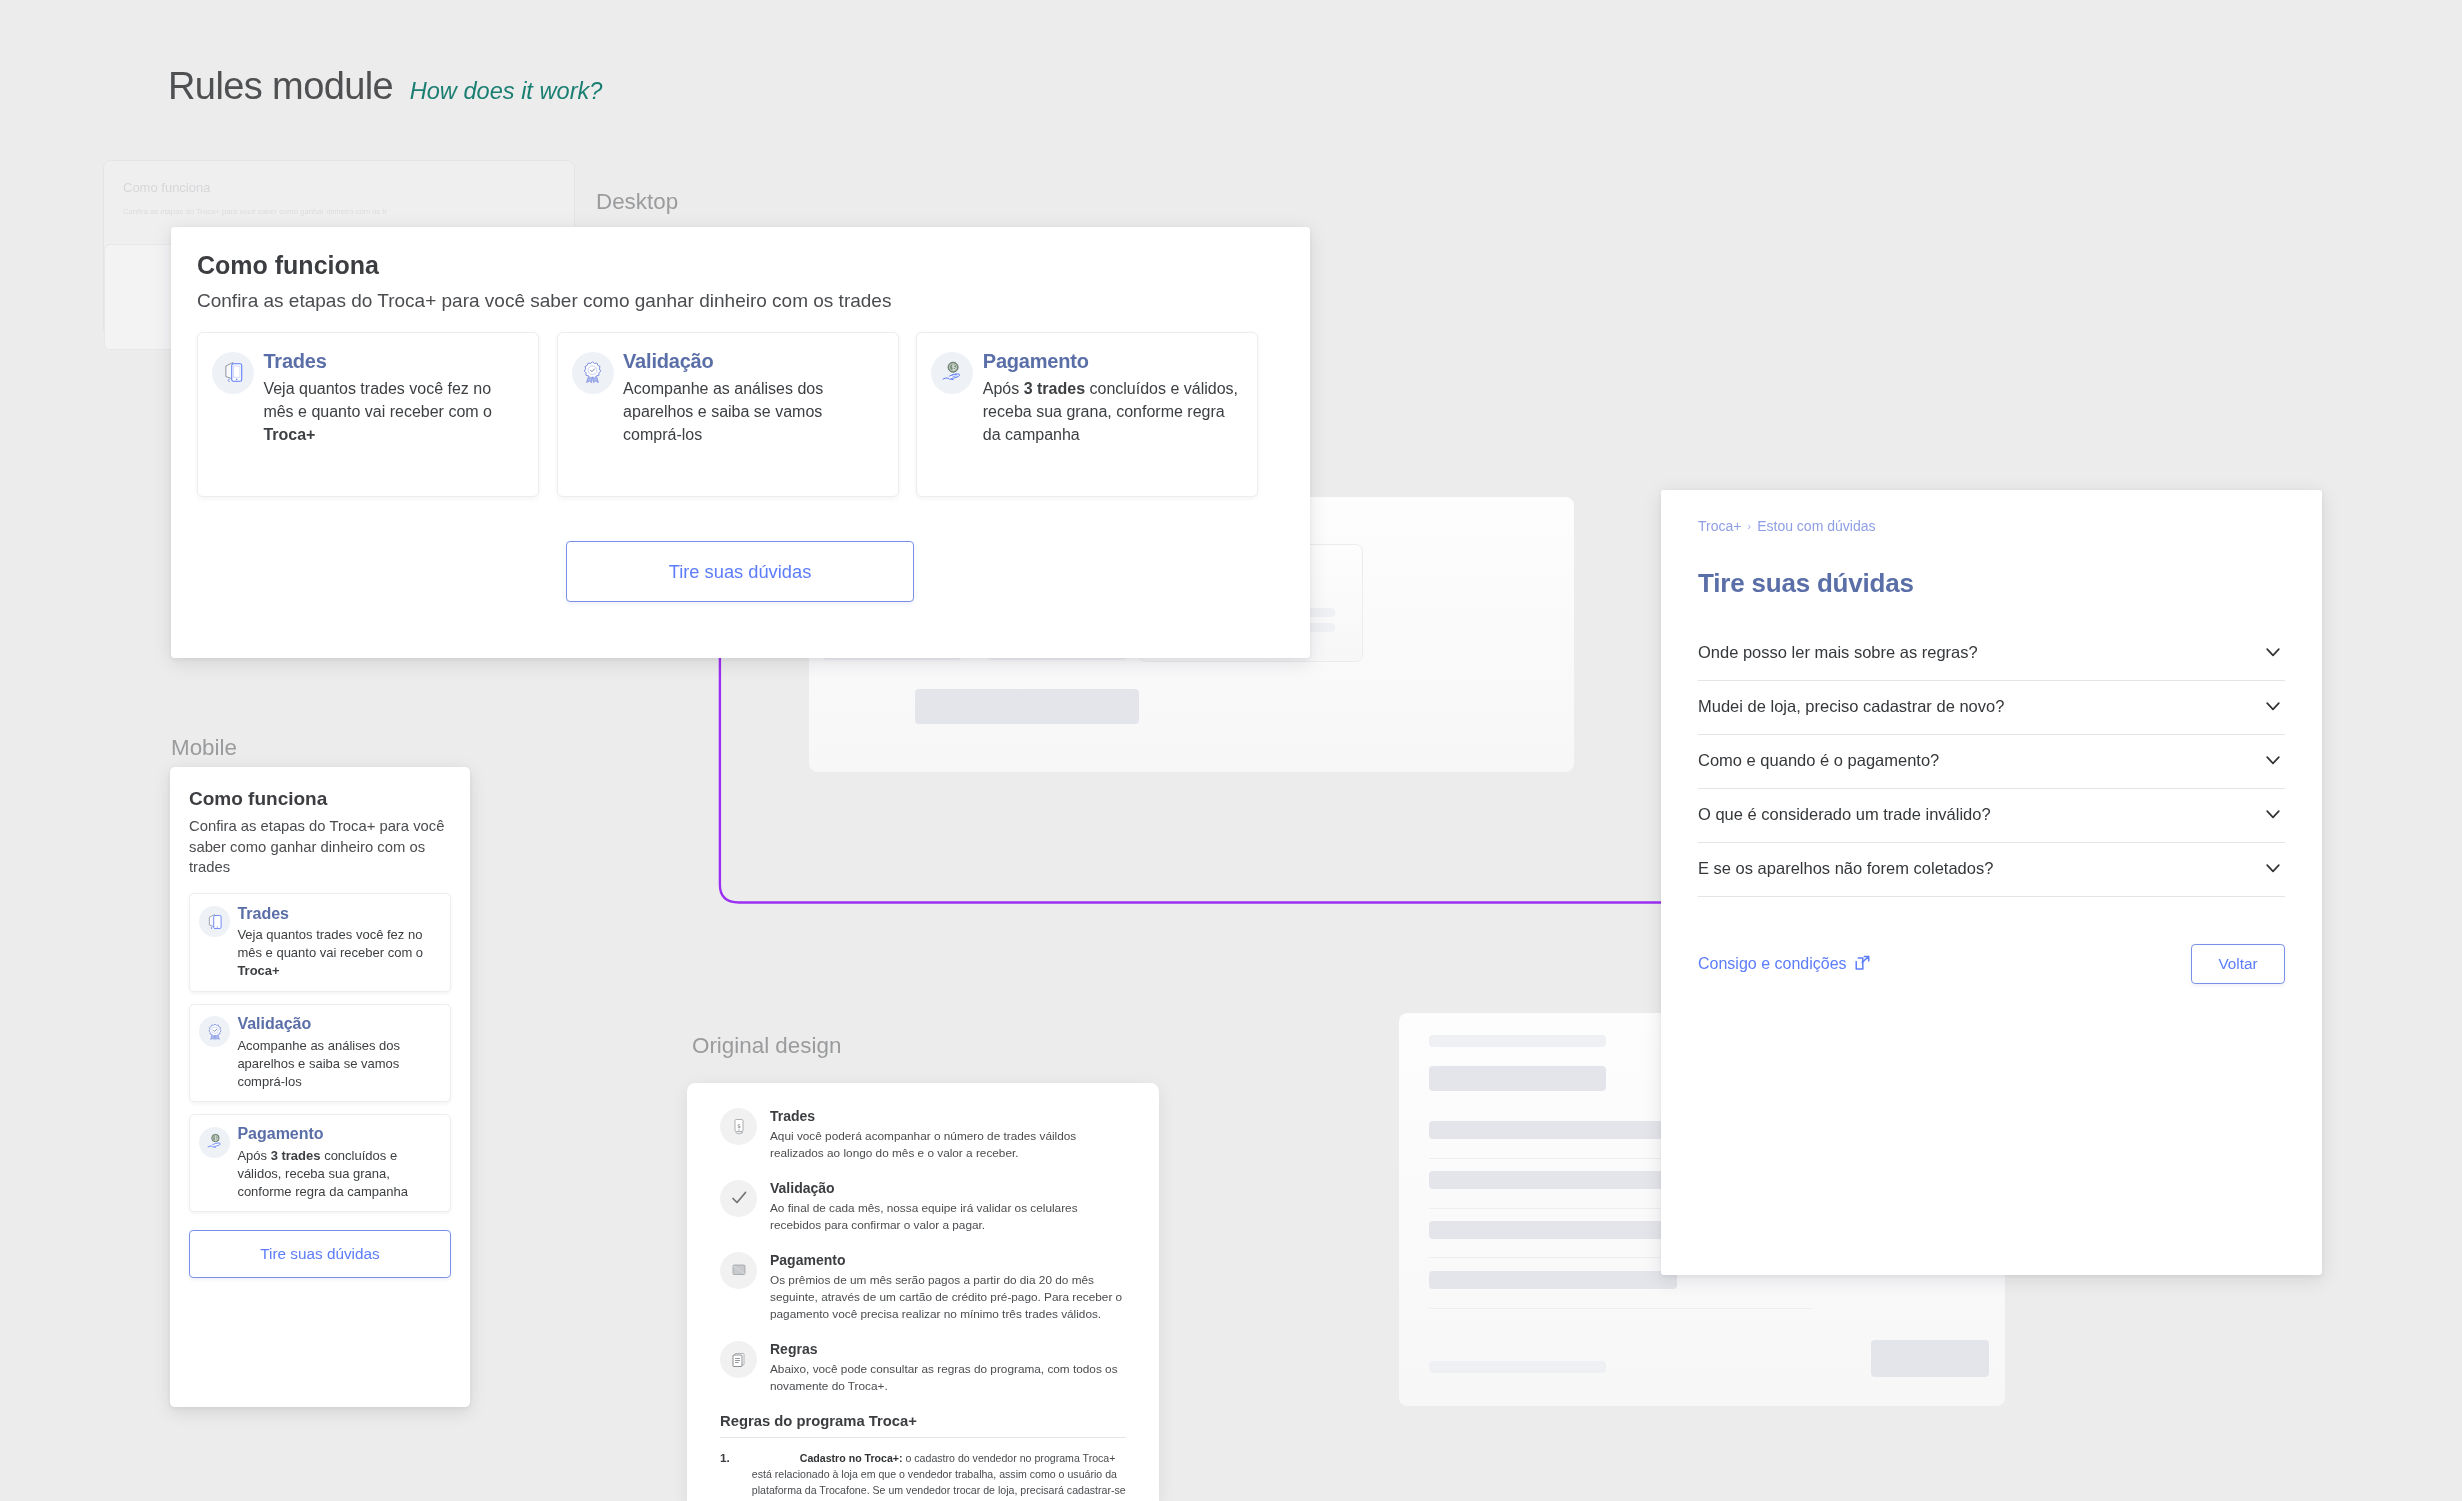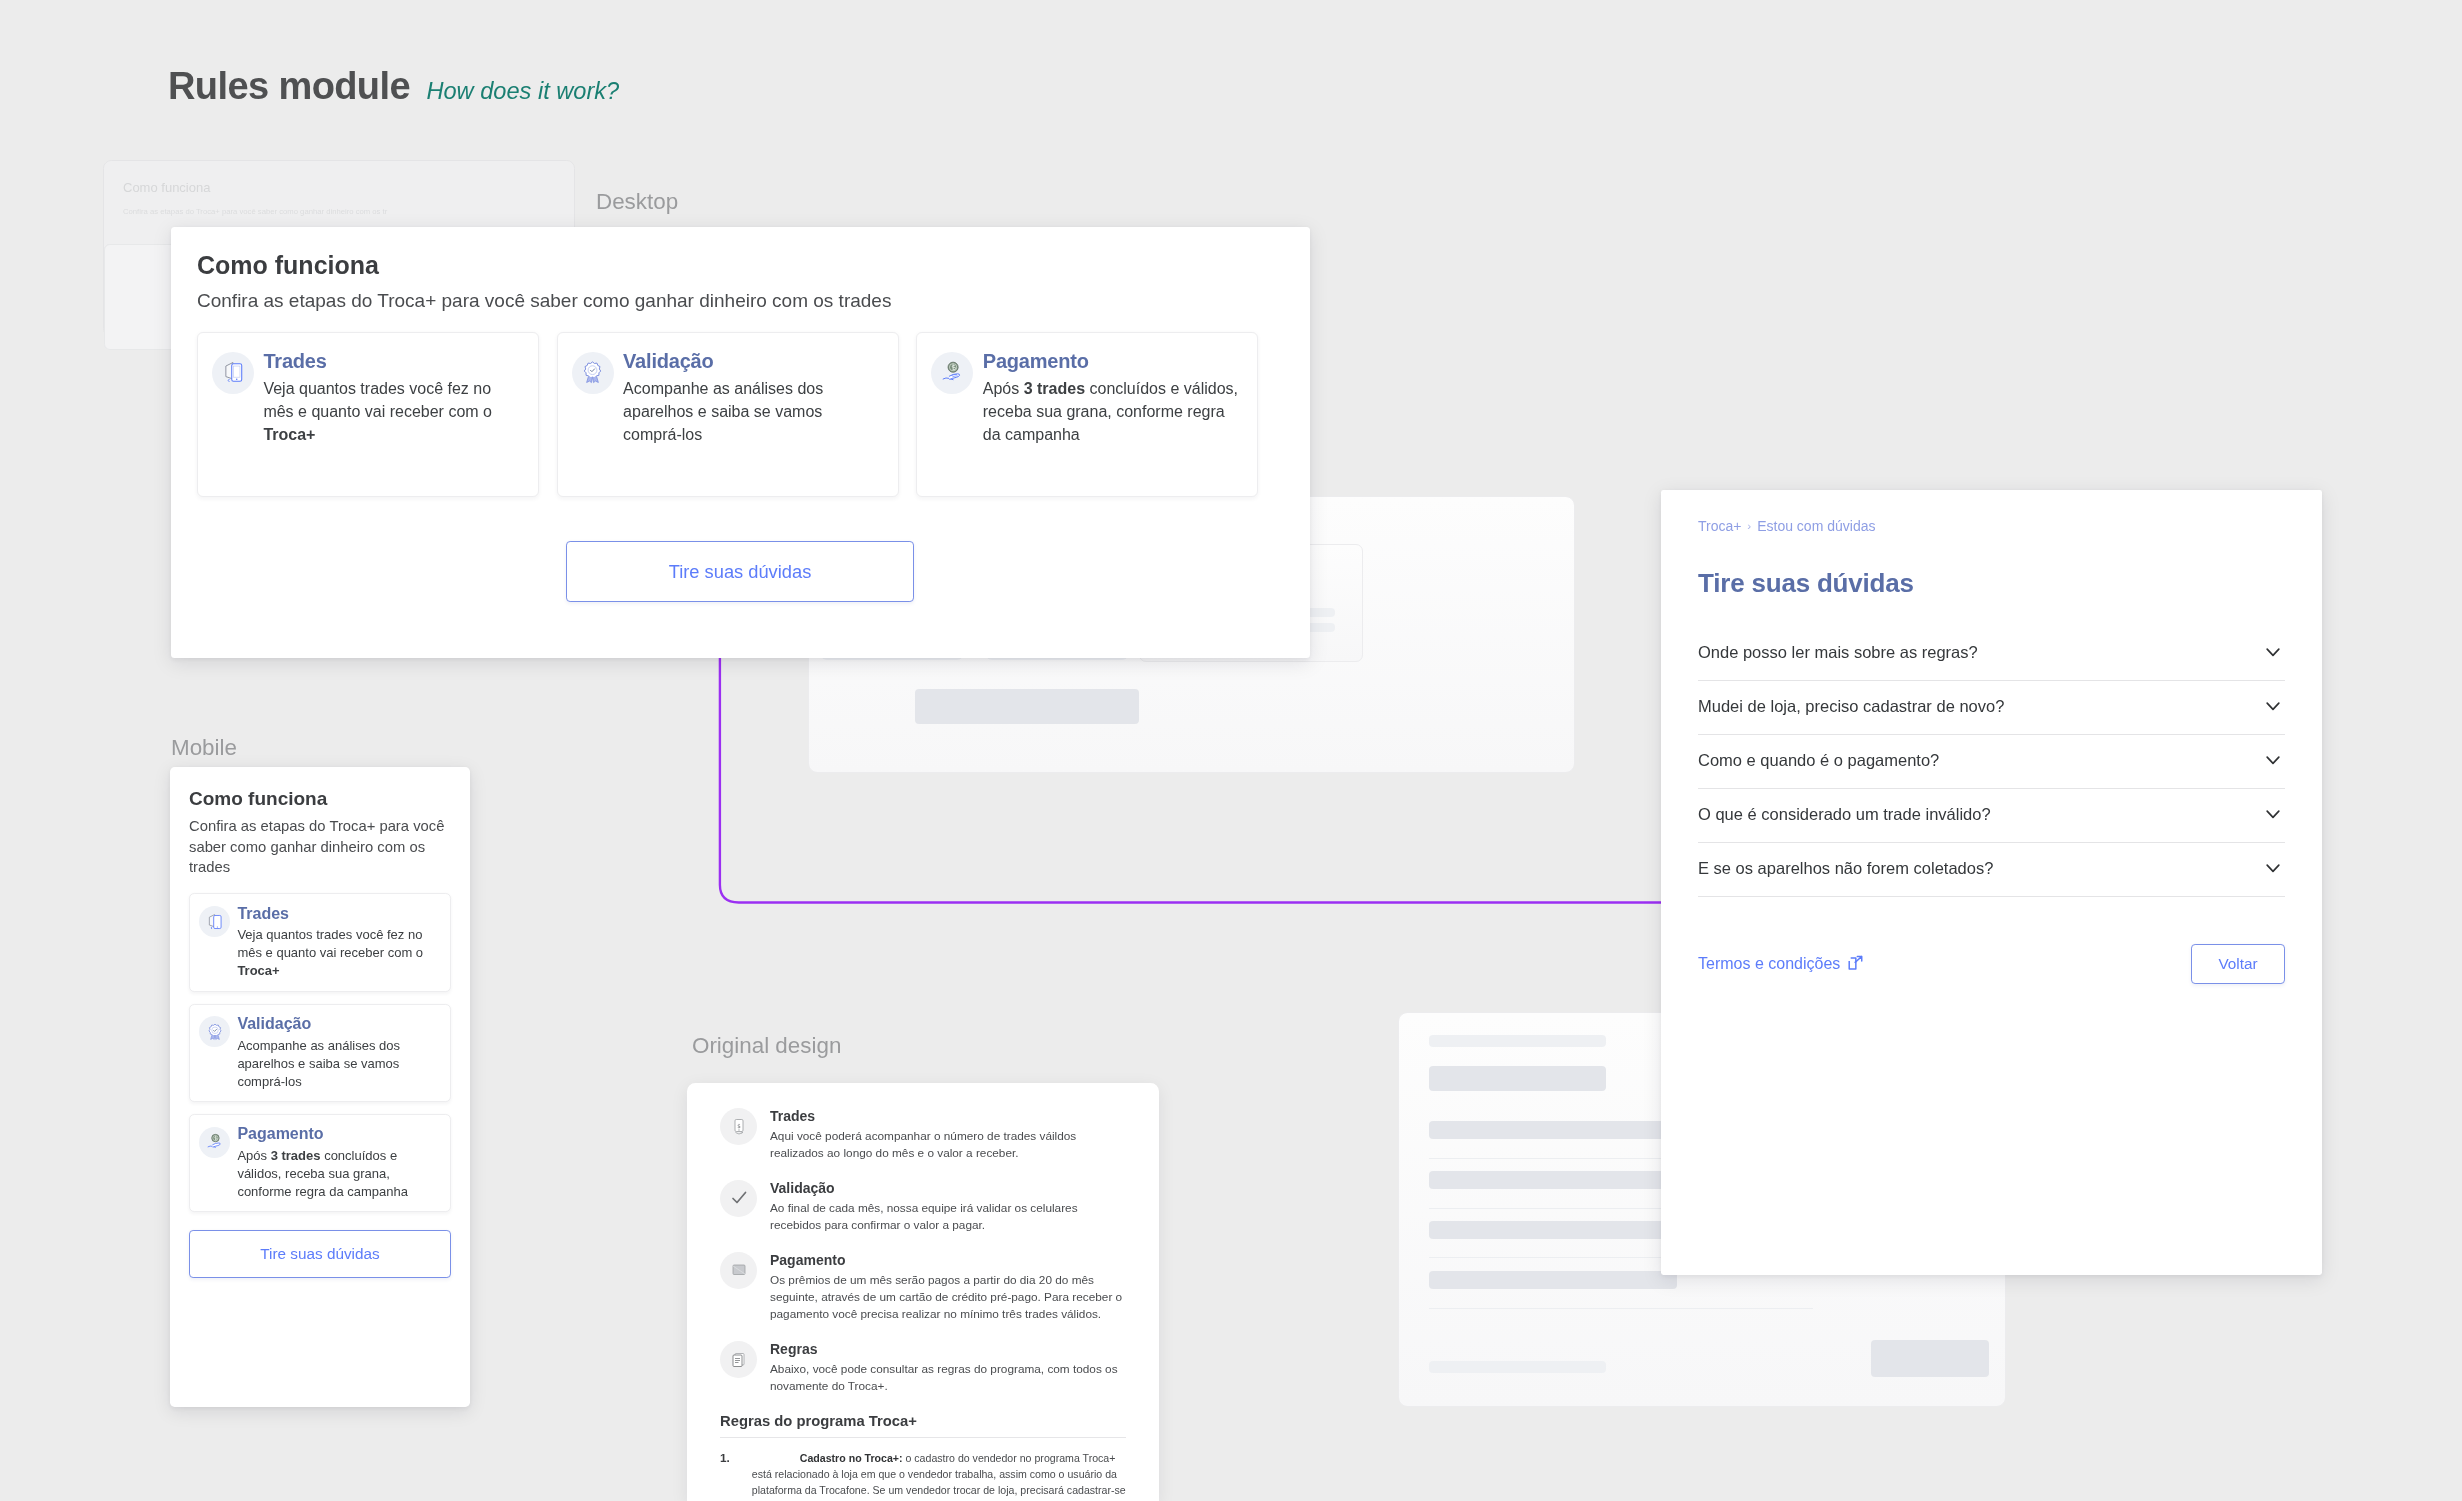--- a/index.html
+++ b/index.html
@@ -8,21 +8,21 @@
     background:#ececec;
     font-family:"Liberation Sans", sans-serif;
     color:#3c4043;
     position:relative;
     overflow:hidden;
   }
   .stage{position:relative;width:2462px;height:1501px;}
 
   
   .page-header{position:absolute;left:168px;top:65px;display:flex;align-items:baseline;gap:16.5px;}
-  .page-title{font-size:38px;font-weight:bold;color:#4f5052;letter-spacing:-0.6px;}
+  .page-title{font-size:38px;font-weight:normal;color:#4f5052;letter-spacing:-0.6px;}
   .page-subtitle{font-size:23.6px;font-style:italic;color:#1a7f72;}
 
   
   .section-label{position:absolute;font-size:22.4px;color:#9a9b9d;}
   #lbl-desktop{left:596px;top:189px;}
   #lbl-mobile{left:171px;top:735px;}
   #lbl-original{left:692px;top:1033px;}
 
   
   .ghost-card{
@@ -417,21 +417,21 @@
     </div>
     <div class="faq-item">
       <span class="faq-q">E se os aparelhos não forem coletados?</span>
       <svg class="chev" viewBox="0 0 24 24" fill="none">
           <path d="M5 8.5 L12 16 L19 8.5" stroke="#2f3133" stroke-width="2" stroke-linecap="round" stroke-linejoin="round"></path>
         </svg>
     </div>
 
     <div class="faq-footer">
       <div class="terms-link">
-        <span>Termos e condições</span>
+        <span>Consigo e condições</span>
         <svg width="17.7" height="17.7" viewBox="0 0 24 24" fill="none">
           <path d="M5 4 h7 v15 H3 V8" stroke="#5c7cfa" stroke-width="2" stroke-linejoin="round" fill="none"></path>
           <path d="M11 10 L20 2 M14 2 h6 v6" stroke="#5c7cfa" stroke-width="2" stroke-linecap="round" stroke-linejoin="round" fill="none"></path>
         </svg>
       </div>
       <div class="btn-outline" id="btn-voltar">Voltar</div>
     </div>
 
   </div>
 

